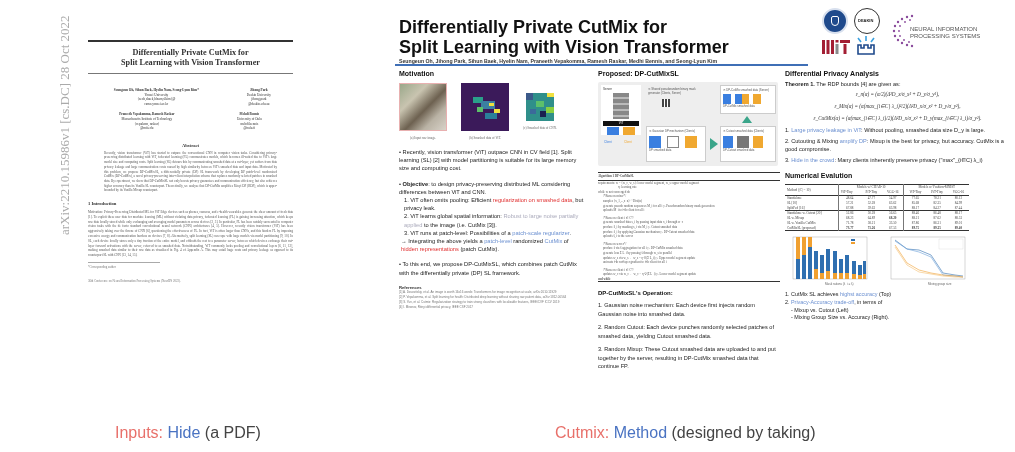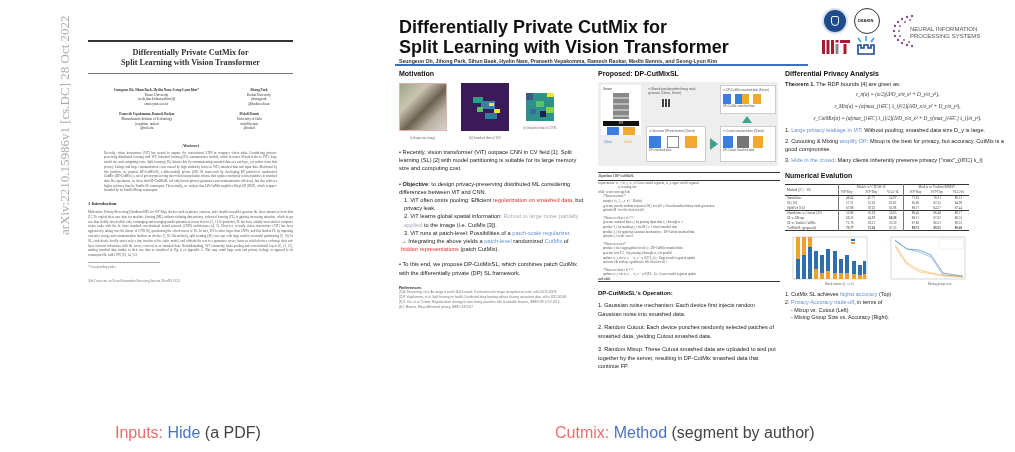--- a/index.html
+++ b/index.html
@@ -452,14 +452,14 @@
 
     <div class="small"><span>1. CutMix SL achieves </span><span class="blue">highst accuracy</span><span> (Top)</span></div>
     <div class="small" style="margin-top:0"><span>2. </span><span class="blue">Privacy-Accuracy trade-off</span><span>, in terms of</span></div>
     <div class="small" style="margin-top:0;padding-left:6px">- Mixup vs. Cutout (Left)</div>
     <div class="small" style="margin-top:0;padding-left:6px">- Mixing Group Size vs. Accuracy (Right).</div>
   </div>
 </div>
 
 <div class="caption" style="left:555px">
   <span class="lab">Cutmix:</span>
-  <span class="kind">Method</span><span> (segment by author)</span>
+  <span class="kind">Method</span><span> (designed by taking)</span>
 </div>
 
 </body></html>

